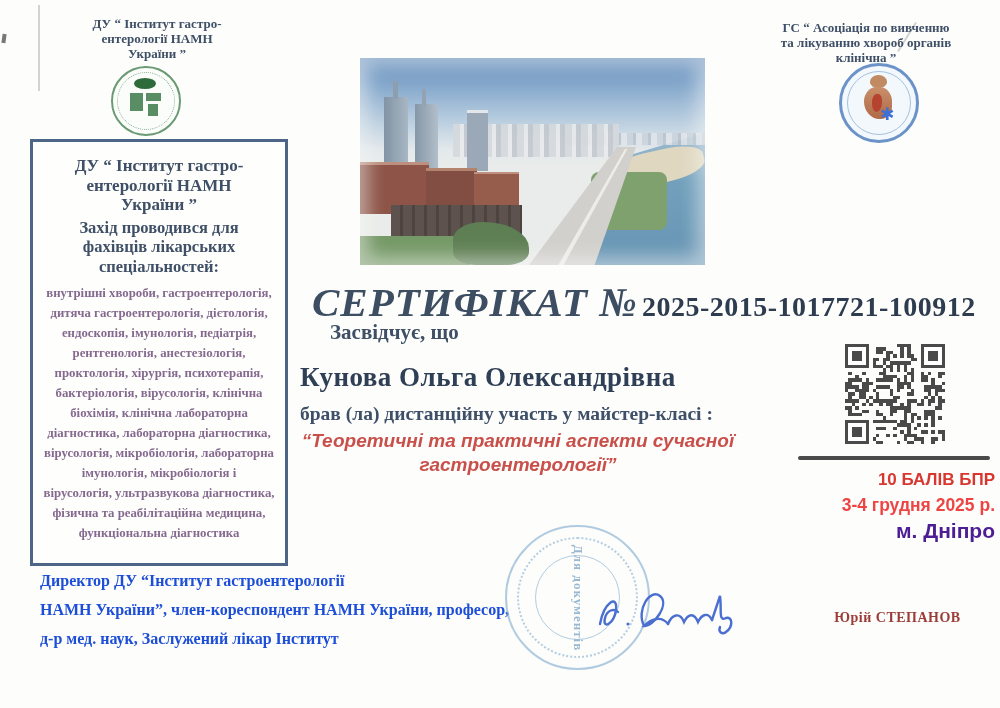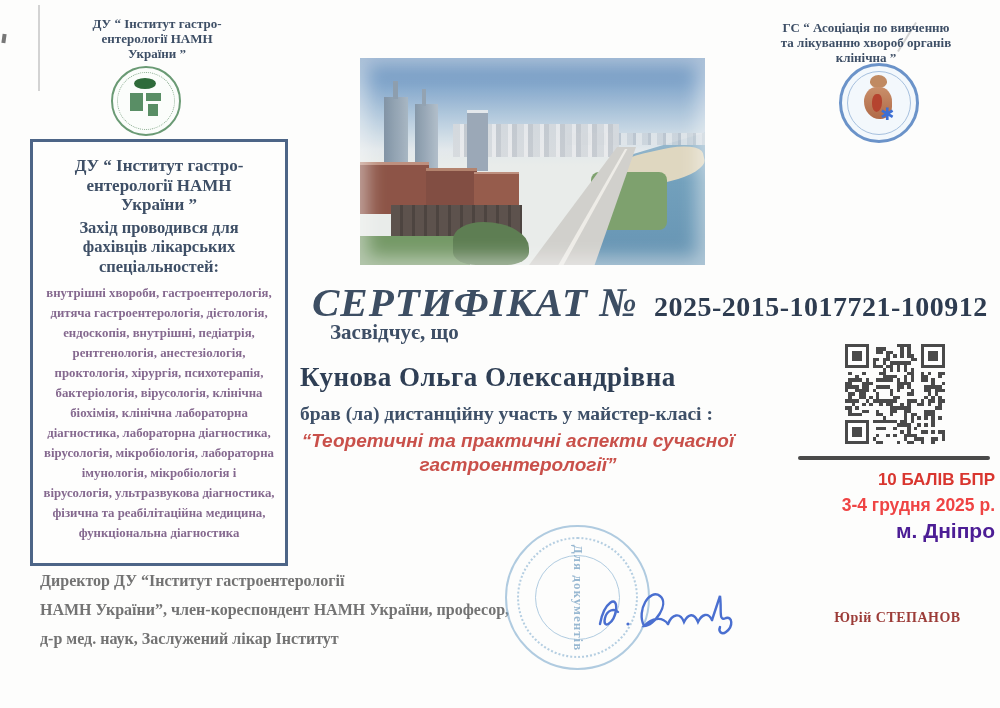--- a/index.html
+++ b/index.html
@@ -59,39 +59,39 @@
   .photo::after{content:"";position:absolute;inset:0;box-shadow:inset 0 0 18px 8px rgba(255,255,255,.5);}
 
   
   .left-box{left:30px;top:139px;width:258px;height:427px;border:3px solid #4d6587;background:#fefefd;
     box-sizing:border-box;padding:14px 4px 0 4px;}
   .left-box .bt{font-weight:bold;font-size:17px;line-height:19.5px;color:#3e4f66;}
   .left-box .bs{font-weight:bold;font-size:16.5px;line-height:19.5px;color:#3e4f66;margin-top:3px;}
   .left-box .sp{font-weight:bold;font-size:12.8px;line-height:20px;color:#85698f;margin-top:7px;}
 
   
-  .title-row{left:312px;top:278px;display:flex;align-items:baseline;gap:16px;}
+  .title-row{left:312px;top:278px;display:flex;align-items:baseline;gap:4px;}
   .cert-title{font-style:italic;font-weight:bold;font-size:41px;letter-spacing:1px;color:#3d4e63;}
   .cert-number{font-weight:bold;font-size:28px;letter-spacing:.5px;color:#2e3c50;text-align:right;}
   .certify{left:330px;top:320px;font-weight:bold;font-size:21px;color:#3e4f66;}
   .recipient{left:300px;top:362px;font-weight:bold;font-size:27px;color:#2f3f55;letter-spacing:.5px;}
   .participation{left:300px;top:403px;font-weight:bold;font-size:19.5px;color:#3e5068;}
   .event-title{left:293px;top:429px;width:450px;font-family:"Liberation Sans",sans-serif;
     font-style:italic;font-weight:bold;font-size:19px;line-height:24px;color:#c9504a;}
 
   
   .qr{left:845px;top:344px;width:100px;height:100px;}
   .divider{left:798px;top:456px;width:192px;height:4px;background:#4a4a4a;border-radius:2px;}
   .award{left:795px;top:467px;width:200px;font-family:"Liberation Sans",sans-serif;font-weight:bold;text-align:right;}
   .award .pts{font-size:17px;line-height:25px;color:#d9362f;}
   .award .dt{font-size:17.5px;line-height:26px;color:#ef4444;}
   .award .ct{font-size:21px;line-height:26px;color:#4c1d95;}
 
   
-  .director{left:40px;top:566px;font-weight:bold;font-size:16px;line-height:29px;color:#737373;}
+  .director{left:40px;top:566px;font-weight:bold;font-size:16px;line-height:29px;color:#1d4ed8;}
   .signer{left:800px;top:610px;width:195px;font-weight:bold;font-size:14px;color:#9c3c38;letter-spacing:.5px;}
 
   
   .stamp{left:505px;top:525px;width:145px;height:145px;opacity:.75;}
   .stamp .o{position:absolute;inset:0;border:2px solid rgba(125,170,205,.8);border-radius:50%;}
   .stamp .m{position:absolute;inset:12px;border:2px dotted rgba(125,170,205,.75);border-radius:50%;}
   .stamp .i{position:absolute;inset:30px;border:1.5px solid rgba(125,170,205,.8);border-radius:50%;}
   .stamp .t{position:absolute;left:50%;top:50%;transform:translate(-50%,-50%) rotate(90deg);
     font-weight:bold;font-size:13px;letter-spacing:1px;color:rgba(95,145,185,.85);white-space:nowrap;}
 
@@ -161,21 +161,21 @@
     <div class="bt">ентерології НАМН</div>
     <div class="bt">України ”</div>
     <div class="bs">
       <div>Захід проводився для</div>
       <div>фахівців лікарських</div>
       <div>спеціальностей:</div>
     </div>
     <div class="sp">
       <div>внутрішні хвороби,  гастроентерологія,</div>
       <div>дитяча гастроентерологія, дієтологія,</div>
-      <div>ендоскопія, внутрішні, педіатрія,</div>
+      <div>ендоскопія, імунологія, педіатрія,</div>
       <div>рентгенологія,  анестезіологія,</div>
       <div>проктологія, хірургія, психотерапія,</div>
       <div>бактеріологія, вірусологія, клінічна</div>
       <div>біохімія, клінічна лабораторна</div>
       <div>діагностика, лабораторна діагностика,</div>
       <div>вірусологія, мікробіологія, лабораторна</div>
       <div>імунологія, мікробіологія і</div>
       <div>вірусологія,  ультразвукова діагностика,</div>
       <div>фізична та реабілітаційна медицина,</div>
       <div>функціональна діагностика</div>

